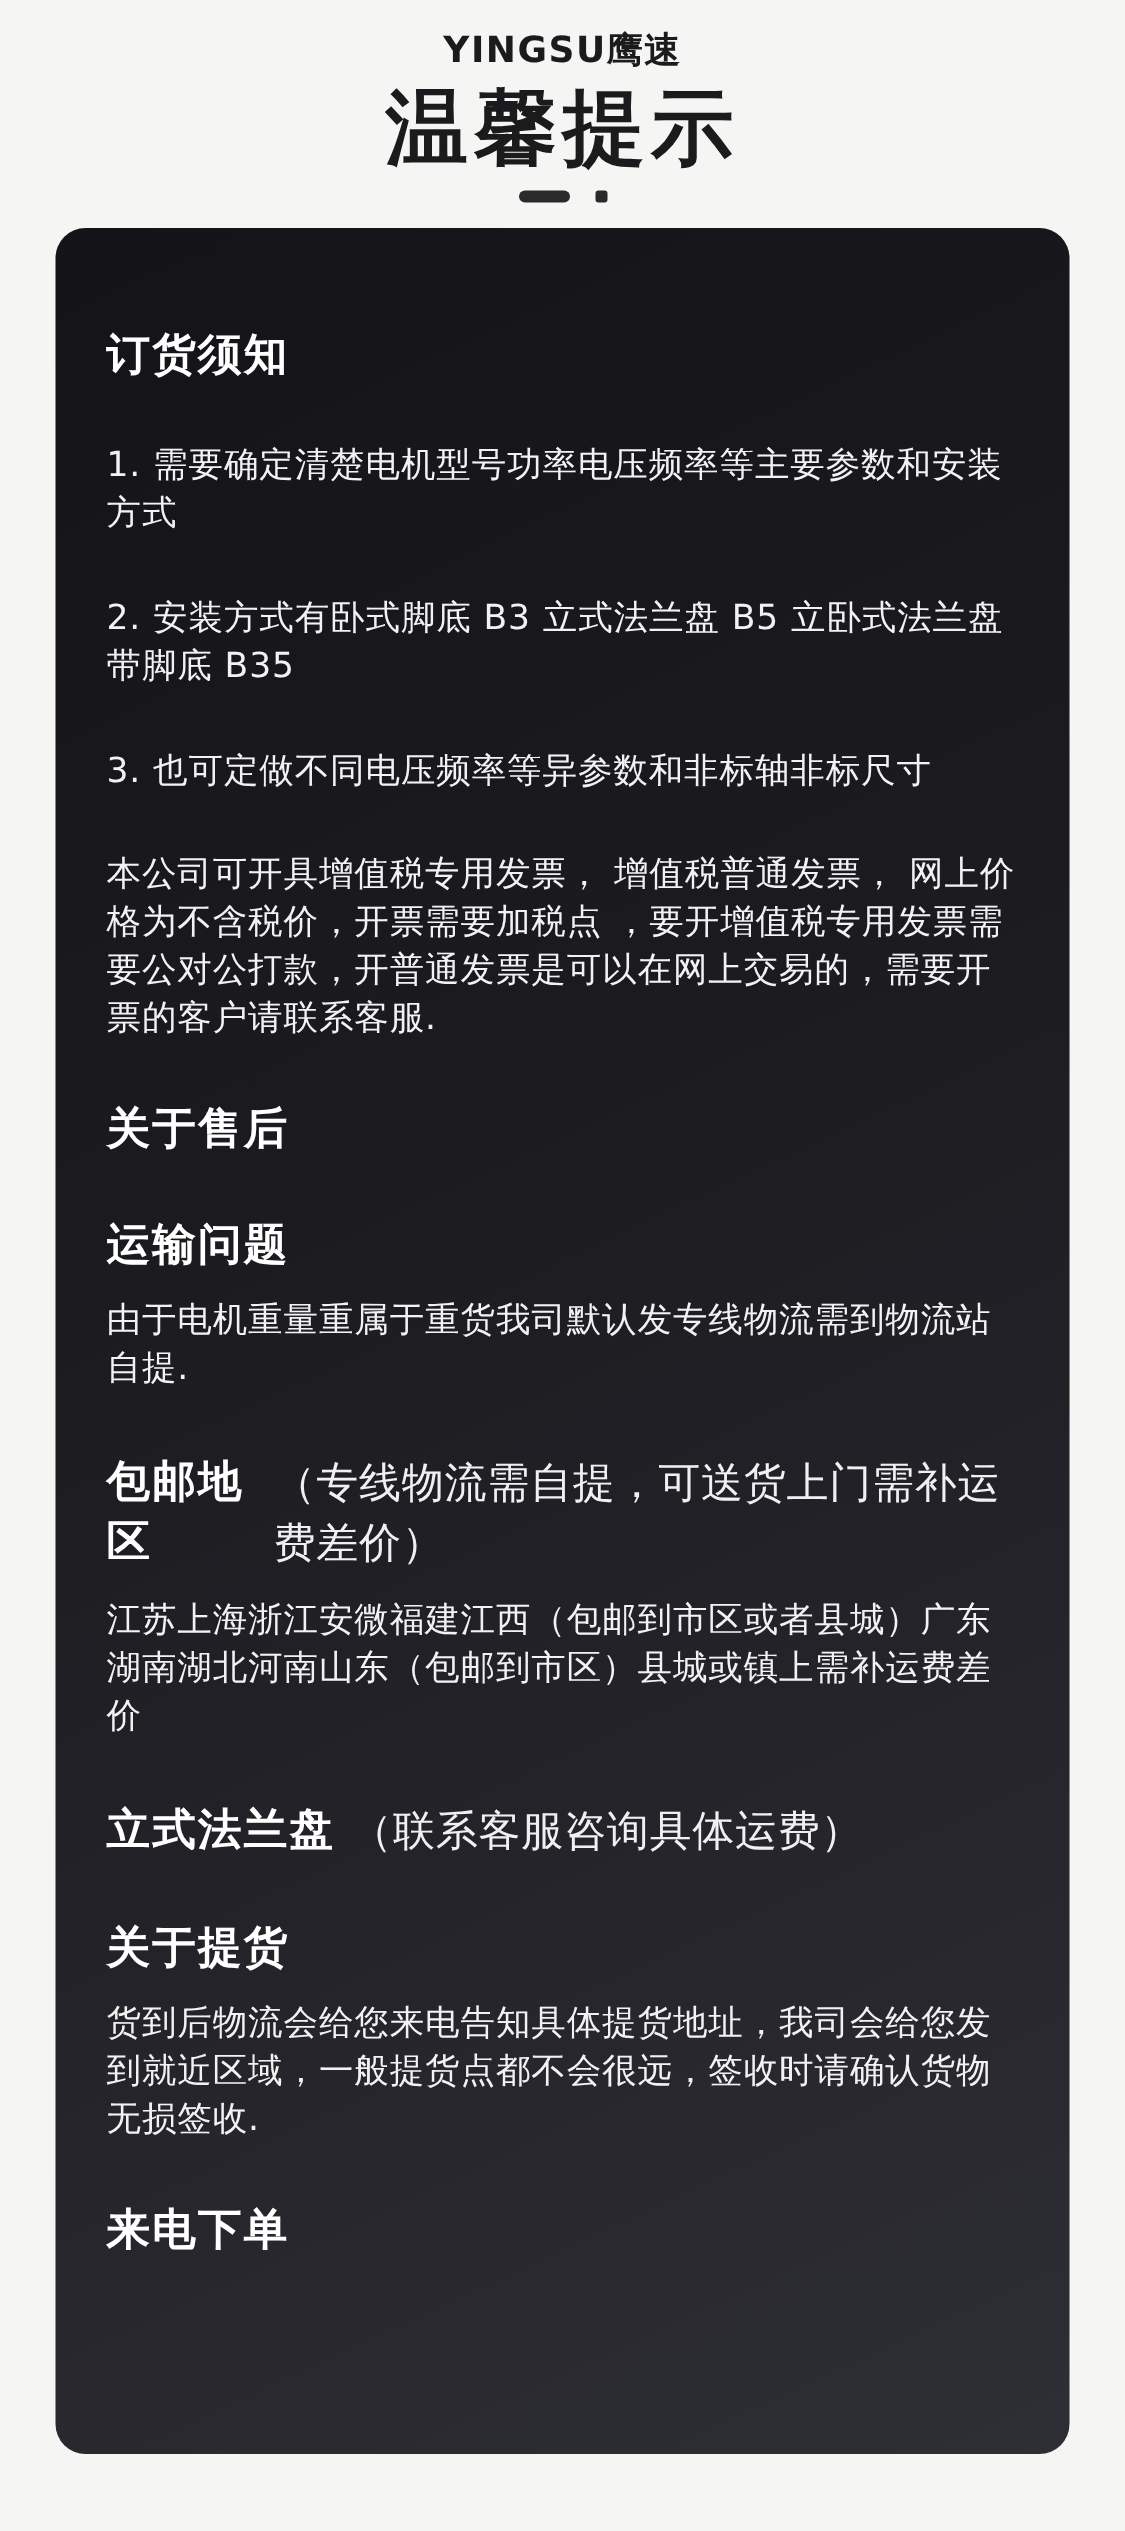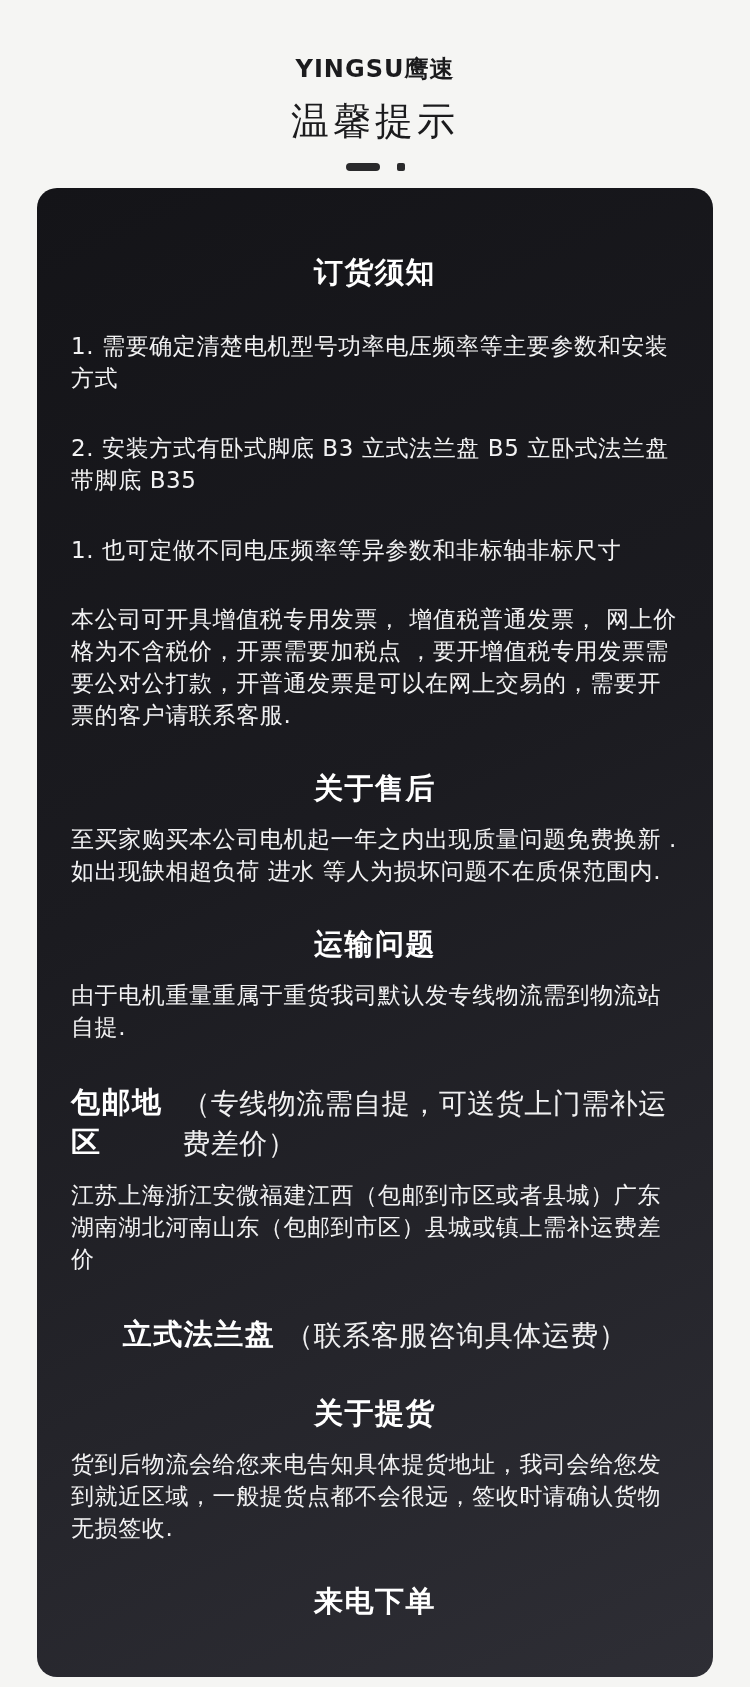--- a/index.html
+++ b/index.html
@@ -16,26 +16,25 @@
   .page-header {
     padding-top: 16px;
     text-align: center;
   }
   .brand {
     font-size: 24px;
     font-weight: 700;
     color: #1b1b1d;
     letter-spacing: 1px;
     line-height: 34px;
-    margin-top: 36px;
   }
   .main-title {
     margin-top: 4px;
-    font-size: 38px;
-    font-weight: 400;
+    font-size: 55px;
+    font-weight: 700;
     color: #1b1b1d;
     letter-spacing: 4px;
     line-height: 62px;
   }
   .title-deco {
     margin-top: 9px;
     height: 12px;
     display: flex;
     align-items: center;
     justify-content: center;
@@ -64,21 +63,20 @@
   .sec:last-child { margin-bottom: 16px; }
   .sec-h {
     font-size: 29px;
     font-weight: 800;
     color: #ffffff;
     letter-spacing: 1.5px;
     line-height: 40px;
     margin-bottom: 15px;
     display: flex;
     align-items: center;
-    justify-content: center;
   }
   .sec-h .note {
     font-size: 28px;
     font-weight: 400;
     letter-spacing: 0.5px;
     color: #f0f0f1;
     margin-left: 10px;
     padding-top: 4px;
   }
   .body-text {
@@ -104,32 +102,31 @@
 </header>
 
 <main class="card">
 
   <section class="sec">
     <h2 class="sec-h">
       <span>订货须知</span>
     </h2>
     <div class="body-text item">1. 需要确定清楚电机型号功率电压频率等主要参数和安装方式</div>
     <div class="body-text item">2. 安装方式有卧式脚底 B3 立式法兰盘 B5 立卧式法兰盘带脚底 B35</div>
-    <div class="body-text item">1. 也可定做不同电压频率等异参数和非标轴非标尺寸</div>
+    <div class="body-text item">3. 也可定做不同电压频率等异参数和非标轴非标尺寸</div>
   </section>
 
   <section class="sec">
     <p class="body-text">本公司可开具增值税专用发票， 增值税普通发票， 网上价格为不含税价，开票需要加税点 ，要开增值税专用发票需要公对公打款，开普通发票是可以在网上交易的，需要开票的客户请联系客服.</p>
   </section>
 
   <section class="sec">
     <h2 class="sec-h">
       <span>关于售后</span>
     </h2>
-    <p class="body-text">至买家购买本公司电机起一年之内出现质量问题免费换新 . 如出现缺相超负荷 进水 等人为损坏问题不在质保范围内.</p>
   </section>
 
   <section class="sec">
     <h2 class="sec-h">
       <span>运输问题</span>
     </h2>
     <p class="body-text">由于电机重量重属于重货我司默认发专线物流需到物流站自提.</p>
   </section>
 
   <section class="sec">

